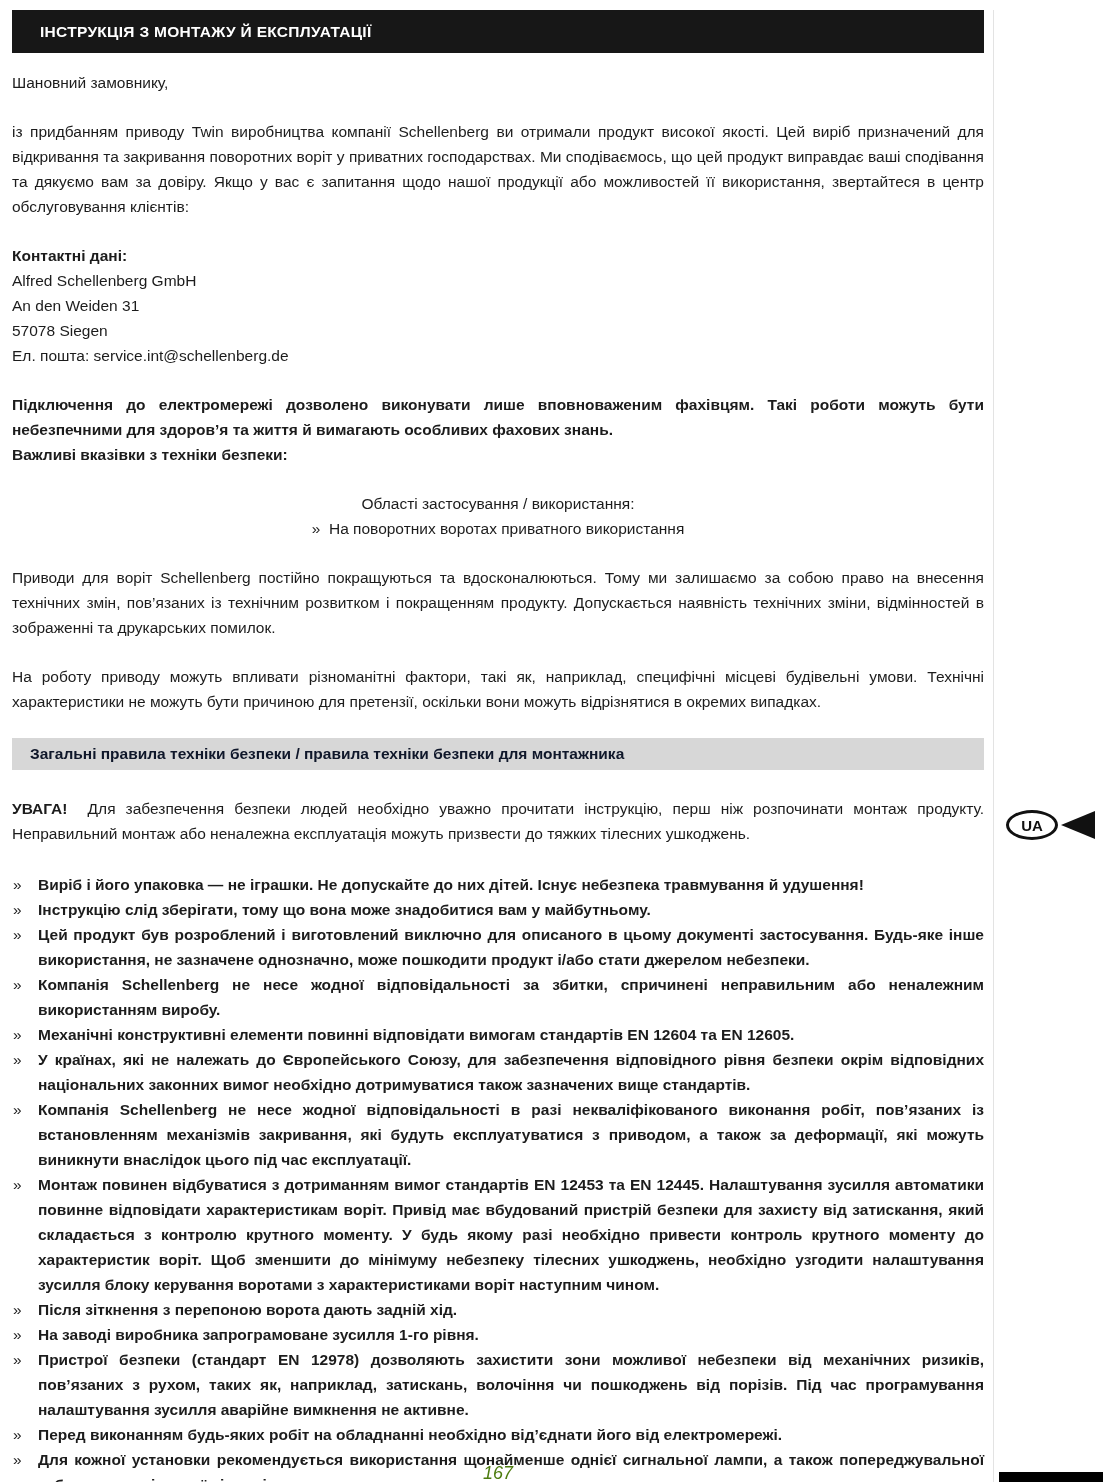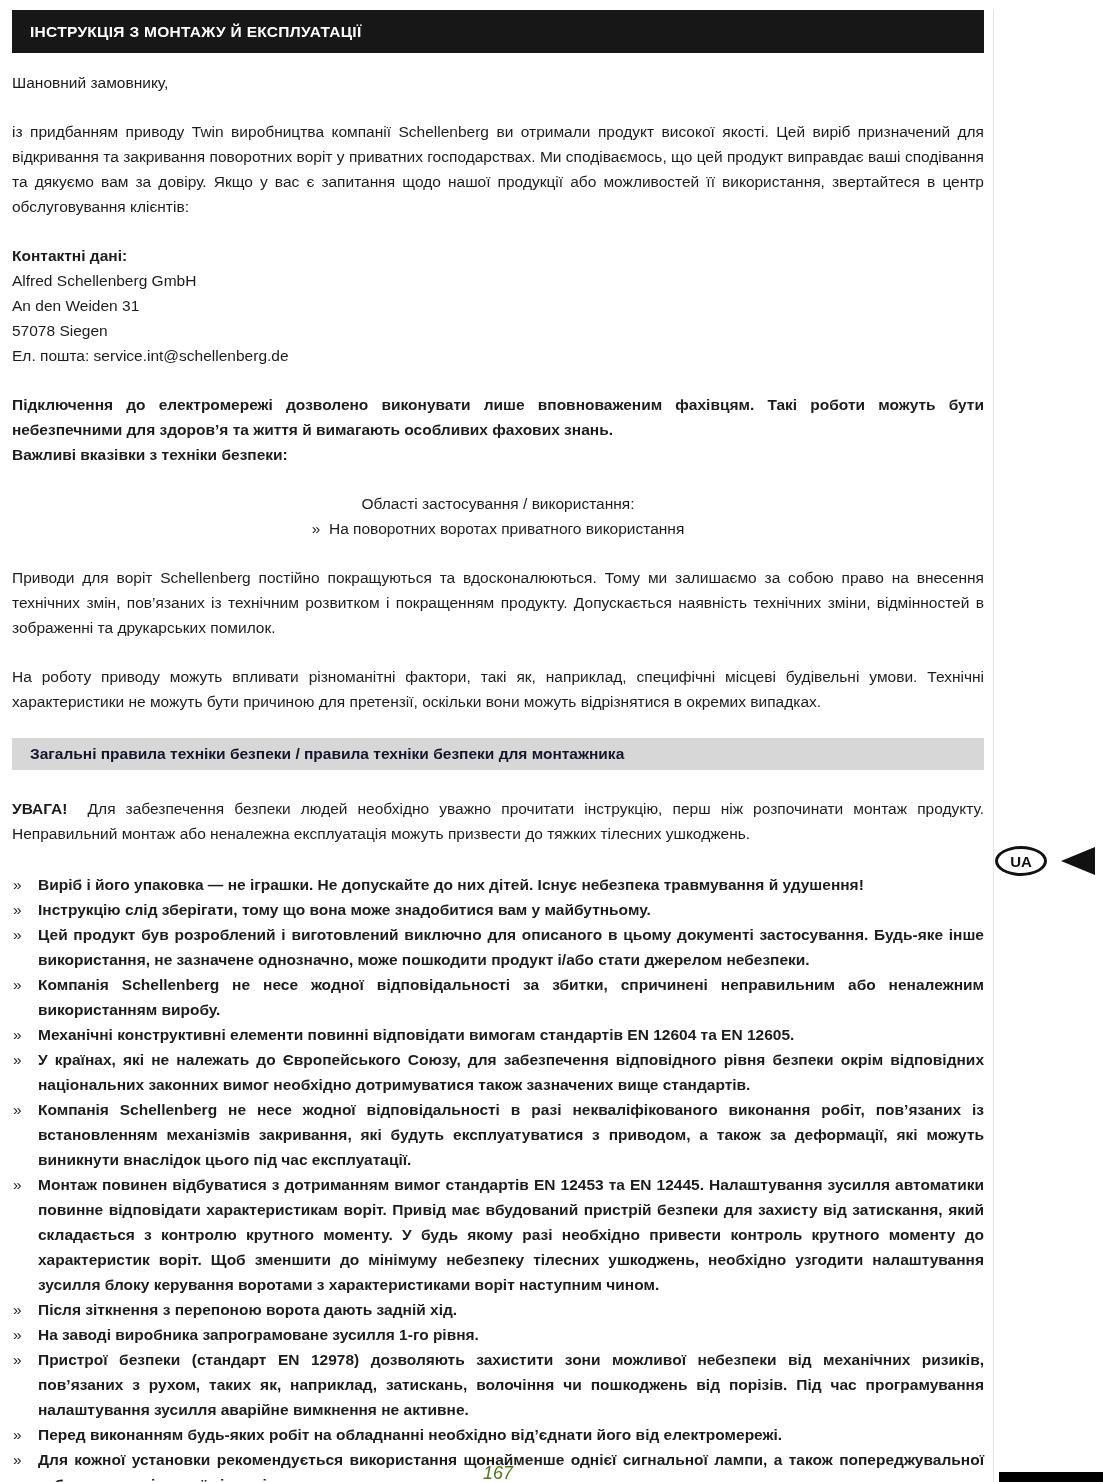--- a/index.html
+++ b/index.html
@@ -14,21 +14,21 @@
   .page { position:relative; width:1103px; height:1482px; }
   .content { width:972px; margin-left:12px; }
 
   .titlebar {
     margin-top:10px;
     background:#171717;
     color:#ffffff;
     font-weight:bold;
     font-size:16.5px;
     letter-spacing:.3px;
-    padding:9px 10px 9px 18px;
+    padding:9px 10px 9px 28px;
   }
 
   .txt { font-size:15.5px; line-height:25px; }
   .salutation { margin-top:17px; }
   .para { margin-top:24px; text-align:justify; }
   .bold { font-weight:bold; }
 
   .contact { margin-top:24px; }
   .contact .line { font-size:15.5px; line-height:25px; }
 
@@ -55,25 +55,25 @@
   }
   ul.bullets .btext {
     flex:1;
     text-align:justify;
     padding-left:10px;
     font-weight:bold;
   }
 
   .ua-tab {
     position:absolute;
-    top:836px;
+    top:800px;
     right:8px;
     display:flex;
     align-items:center;
-    gap:14px;
+    gap:3px;
   }
   .ua-oval {
     width:52px; height:30px;
     border:3px solid #111;
     border-radius:50%;
     display:flex; align-items:center; justify-content:center;
     font-weight:bold; font-size:15px;
     background:#fff;
     color:#111;
   }

